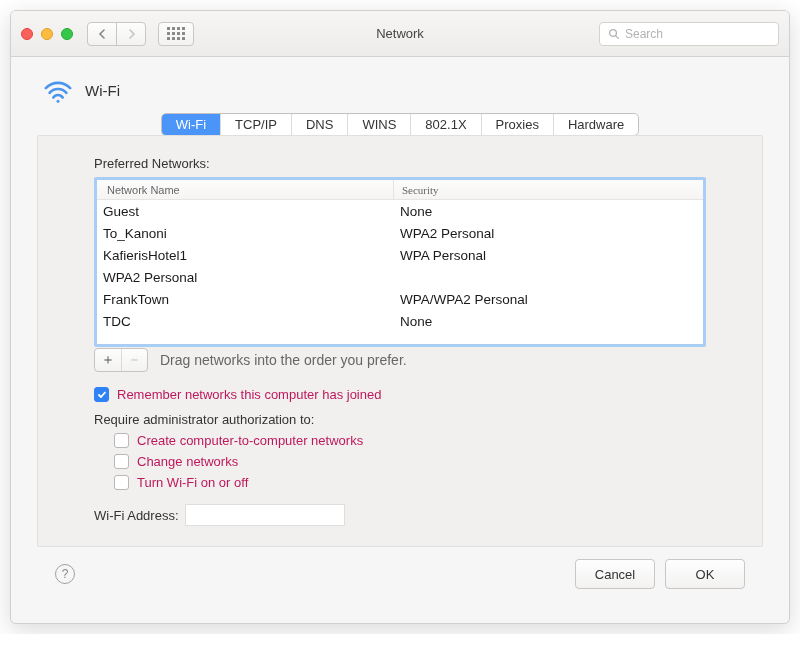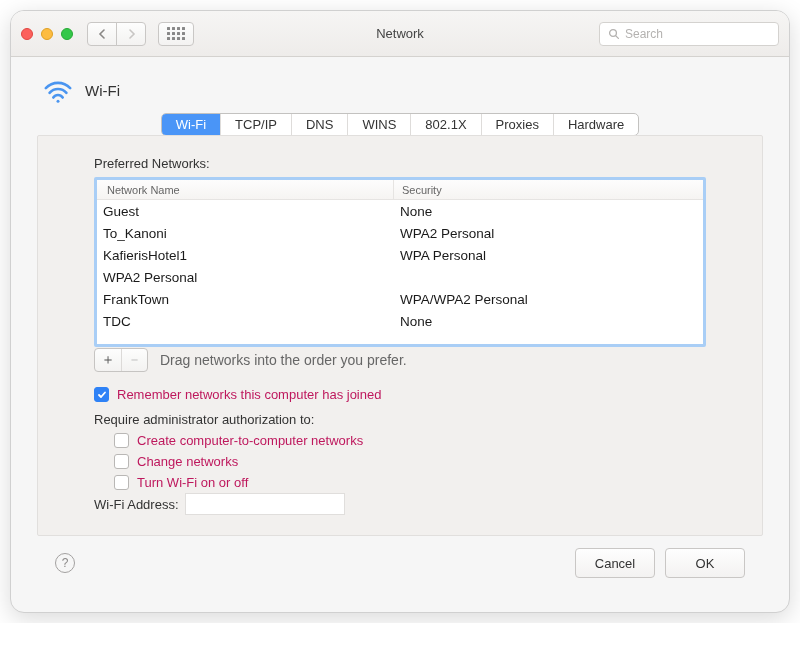--- a/index.html
+++ b/index.html
@@ -7,21 +7,21 @@
       font-family: -apple-system, "Helvetica Neue", Arial, sans-serif;
       background: #fff;
       display: flex;
       justify-content: center;
       padding: 10px;
     }
     .window {
       width: 780px;
       background: #f6f6f6;
       border: 1px solid #d0d0d0;
-      border-radius: 14px;
+      border-radius: 6px;
       box-shadow: 0 6px 24px rgba(0,0,0,0.15);
       overflow: hidden;
     }
     .titlebar {
       height: 46px;
       background: linear-gradient(#f6f5f4,#eeecea);
       border-bottom: 1px solid #d4d2cf;
       display: flex;
       align-items: center;
       position: relative;
@@ -54,37 +54,37 @@
     .tabs{display:flex;justify-content:center;margin-top:2px;}
     .tabbar{display:flex;border:1px solid #c3c2c0;border-radius:5px;overflow:hidden;background:#fff;font-size:13px;}
     .tab{padding:3px 14px;border-right:1px solid #dedcda;color:#333;cursor:default;}
     .tab:last-child{border-right:none;}
     .tab.active{background:#4a95f7;color:#fff;}
     .panel{background:#f2f0ee;border:1px solid #e1dfdd;border-radius:2px;padding:20px 56px 20px;margin-top:-1px;position:relative;}
     .label{font-size:13px;color:#333;margin-bottom:6px;}
     .table-wrap{border:3px solid #a9cef6;border-radius:2px;background:#fff;height:170px;display:flex;flex-direction:column;}
     .thead{display:flex;border-bottom:1px solid #e6e4e2;background:linear-gradient(#fdfdfd,#f6f4f2);font-size:11px;color:#666;height:20px;align-items:center;}
     .th1{width:49%;padding-left:10px;border-right:1px solid #e6e4e2;line-height:20px;}
-    .th2{flex:1;padding-left:8px;line-height:20px;}
+    .th2{flex:1;padding-left:8px;line-height:20px;font-family:Liberation Serif, serif;}
     .tbody{flex:1;overflow:hidden;font-size:13.5px;color:#1a1a1a;}
     .row{display:flex;height:22px;align-items:center;}
     .c1{width:49%;padding-left:6px;}
     .c2{flex:1;padding-left:6px;}
     .addrem{display:flex;align-items:center;margin-top:0;height:26px;}
     .sqbtns{display:flex;border:1px solid #c6c4c2;border-radius:4px;background:linear-gradient(#fdfdfd,#f3f2f1);overflow:hidden;}
     .sqbtn{width:26px;height:22px;display:flex;align-items:center;justify-content:center;font-size:14px;color:#555;}
     .sqbtn+.sqbtn{border-left:1px solid #dcdad8;color:#bbb;}
     .hint{margin-left:12px;font-size:14px;color:#666;}
     .check-row{display:flex;align-items:center;gap:8px;font-size:13px;color:#be185d;margin-top:14px;}
     .cbx{width:15px;height:15px;border:1px solid #b9b7b5;border-radius:3px;background:#fff;display:flex;align-items:center;justify-content:center;}
     .cbx.checked{background:#2f82f6;border-color:#2f82f6;}
     .cbx.checked svg{display:block;}
     .cbx svg{display:none;}
     .sub{margin-left:20px;margin-top:0;display:flex;flex-direction:column;gap:6px;}
-    .addr-row{display:flex;align-items:center;gap:6px;margin-top:3px;font-size:13px;color:#333;}
+    .addr-row{display:flex;align-items:center;gap:6px;margin-top:14px;font-size:13px;color:#333;}
     .addr-input{width:160px;height:22px;background:#fff;border:1px solid #e0dedc;}
     .footer{display:flex;align-items:center;padding:12px 18px;gap:10px;}
     .help{width:20px;height:20px;border:1.3px solid #a3a1a0;border-radius:50%;color:#8b8988;font-size:12px;display:flex;align-items:center;justify-content:center;}
     .footer .spacer{flex:1;}
     .fbtn{height:30px;min-width:80px;padding:0 16px;background:linear-gradient(#fefefe,#f3f2f1);border:1px solid #c9c7c5;border-radius:4px;font-size:13px;color:#333;display:flex;align-items:center;justify-content:center;}
   </style>
 </head>
 <body>
 
 <div class="window">

